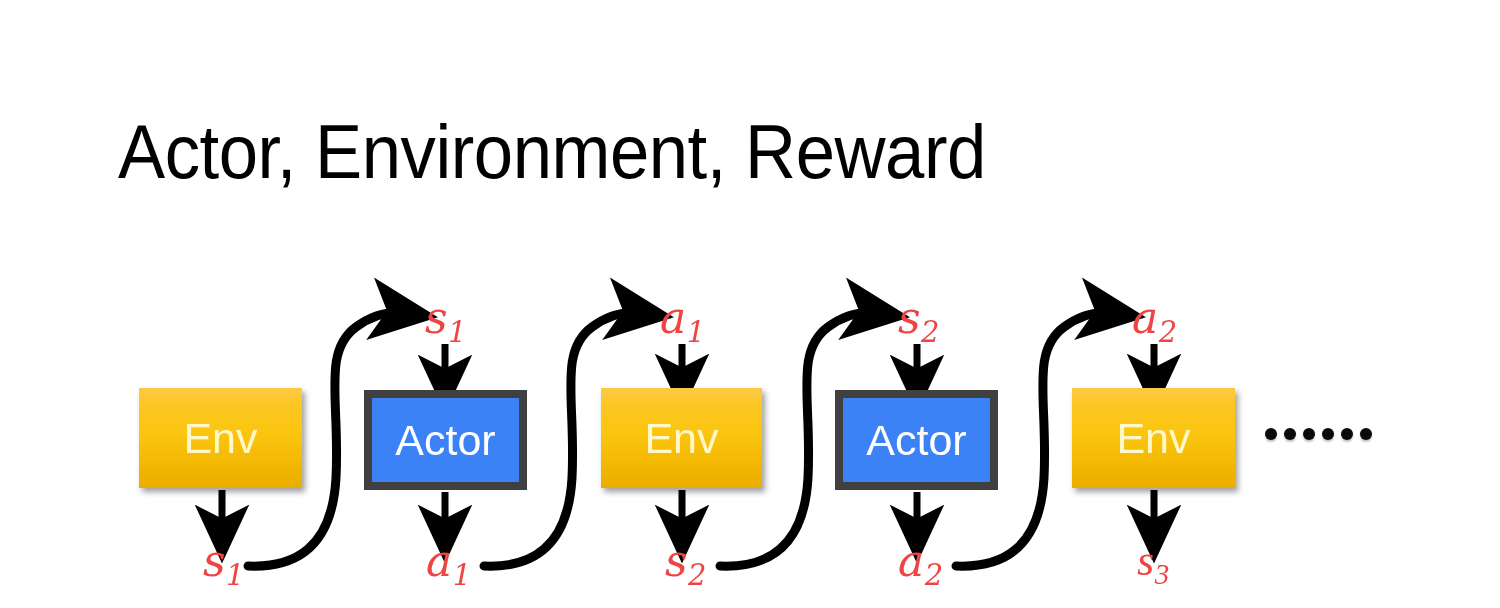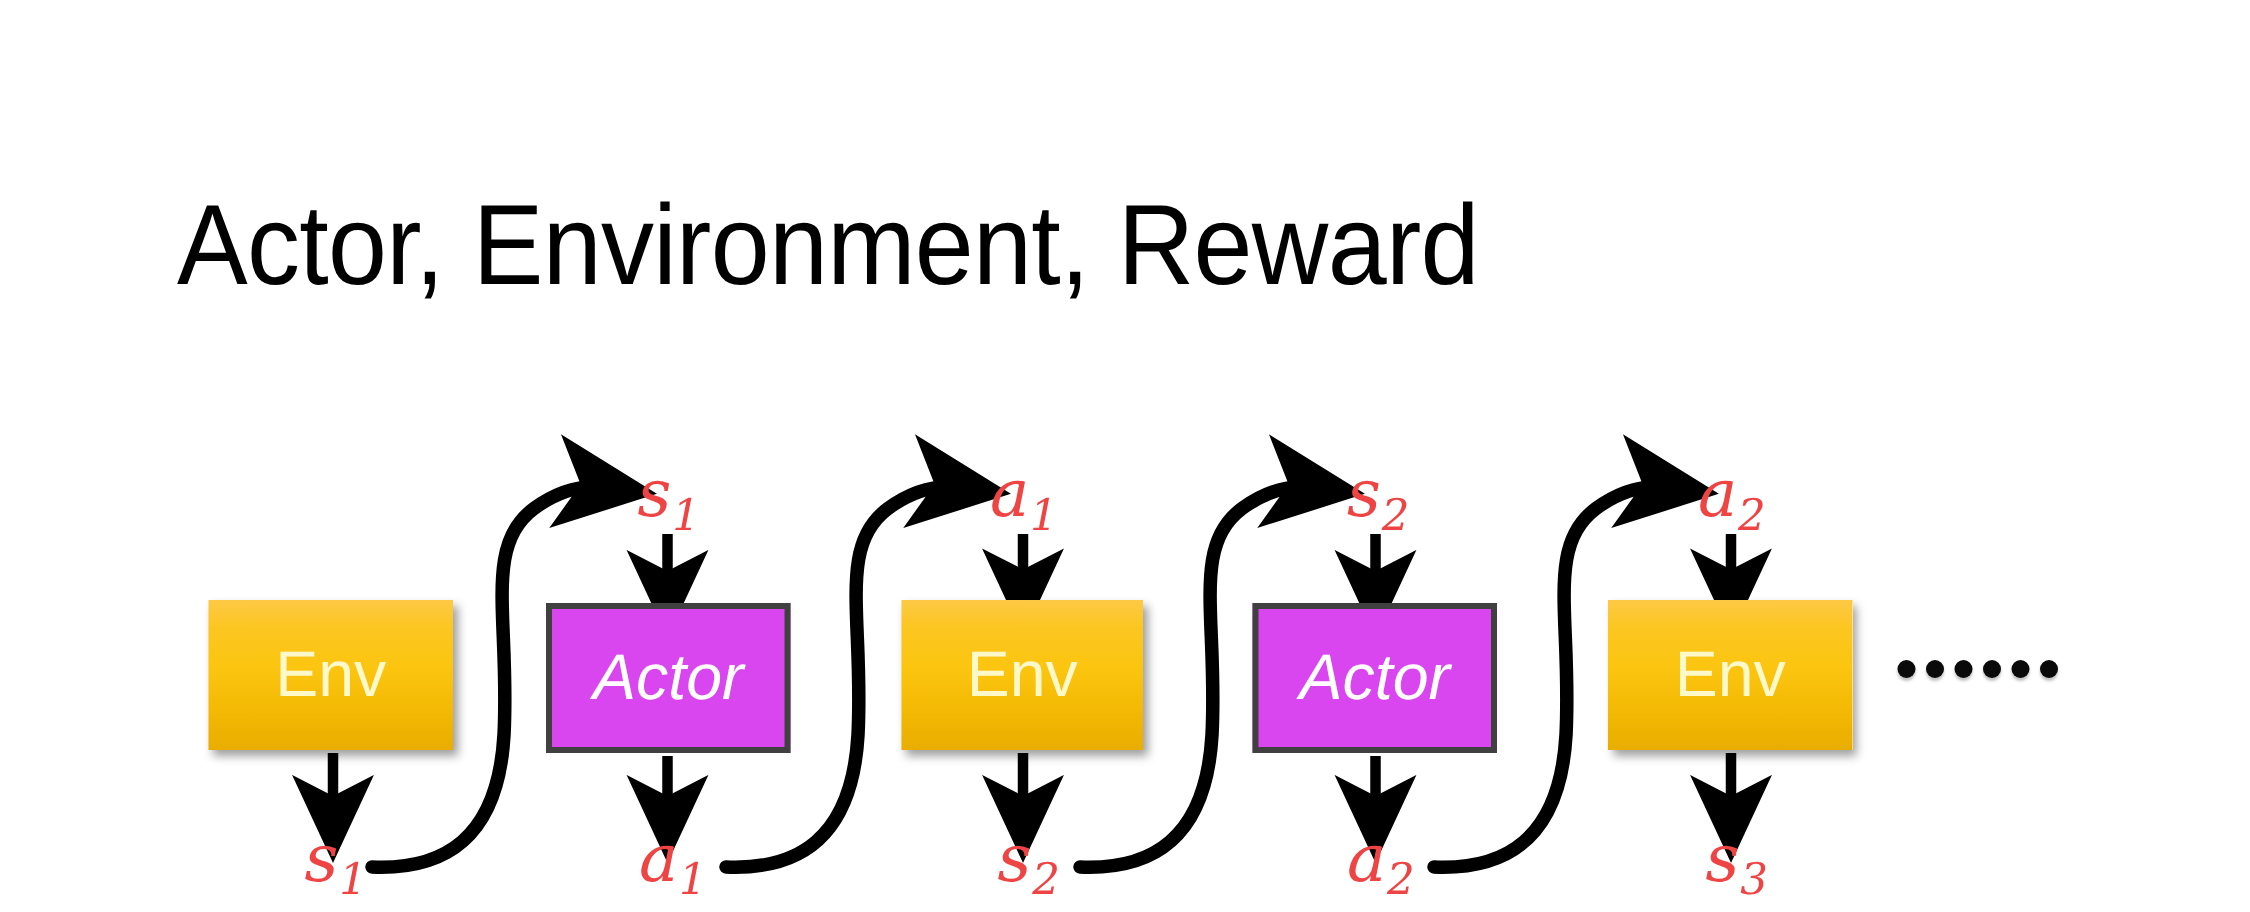--- a/index.html
+++ b/index.html
@@ -3,21 +3,21 @@
 <meta charset="utf-8">
 <style>
   html,body{margin:0;padding:0;}
   body{
     width:1500px;height:608px;
     background:#ffffff;
     font-family:"Liberation Sans",sans-serif;
     overflow:hidden;
     position:relative;
   }
-  #stage{position:absolute;left:0;top:12px;width:1500px;height:457px;}
+  #stage{position:absolute;left:0;top:0;width:1500px;height:457px;}
 
   
   #title{
     position:absolute;
     left:118px; top:112px;
     font-family:"Liberation Sans",sans-serif;
     font-size:76px;
     font-weight:300;
     letter-spacing:-0.5px;
     color:#000000;
@@ -41,24 +41,23 @@
     white-space:nowrap;
   }
   .node.env{
     background:linear-gradient(180deg,#FDC945 0%,#FCC622 18%,#FBC50F 46%,#F2B702 78%,#E8AD00 100%);
     color:#FFF8C8;
     box-shadow:3px 4px 6px rgba(0,0,0,0.38);
     border:none;
     text-align:center;
   }
   .node.actor{
-    background:#d946ef;
+    background:#3b82f6;
     color:#FFFFFF;
-    border:4px solid #404040;
-    font-style:italic;
+    border:8px solid #404040;
   }
 
   
   .mlabel{
     position:absolute;
     font-family:"DejaVu Serif","Liberation Serif",serif;
     font-style:italic;
     font-size:44px;
     color:#ef4444;
     white-space:nowrap;
@@ -173,21 +172,21 @@
   </div>
   <div class="mlabel" style="left:426px;top:539px;">
     <span>a</span><span class="sub">1</span>
   </div>
   <div class="mlabel" style="left:665px;top:539px;">
     <span>s</span><span class="sub">2</span>
   </div>
   <div class="mlabel" style="left:898px;top:539px;">
     <span>a</span><span class="sub">2</span>
   </div>
-  <div class="mlabel" style="left:1137px;top:539px;">
+  <div class="mlabel" style="left:1137px;top:539px;font-family:Liberation Serif, serif;">
     <span>s</span><span class="sub">3</span>
   </div>
 
   <div id="ellipsis">
     <span class="dot"></span>
     <span class="dot"></span>
     <span class="dot"></span>
     <span class="dot"></span>
     <span class="dot"></span>
     <span class="dot"></span>

